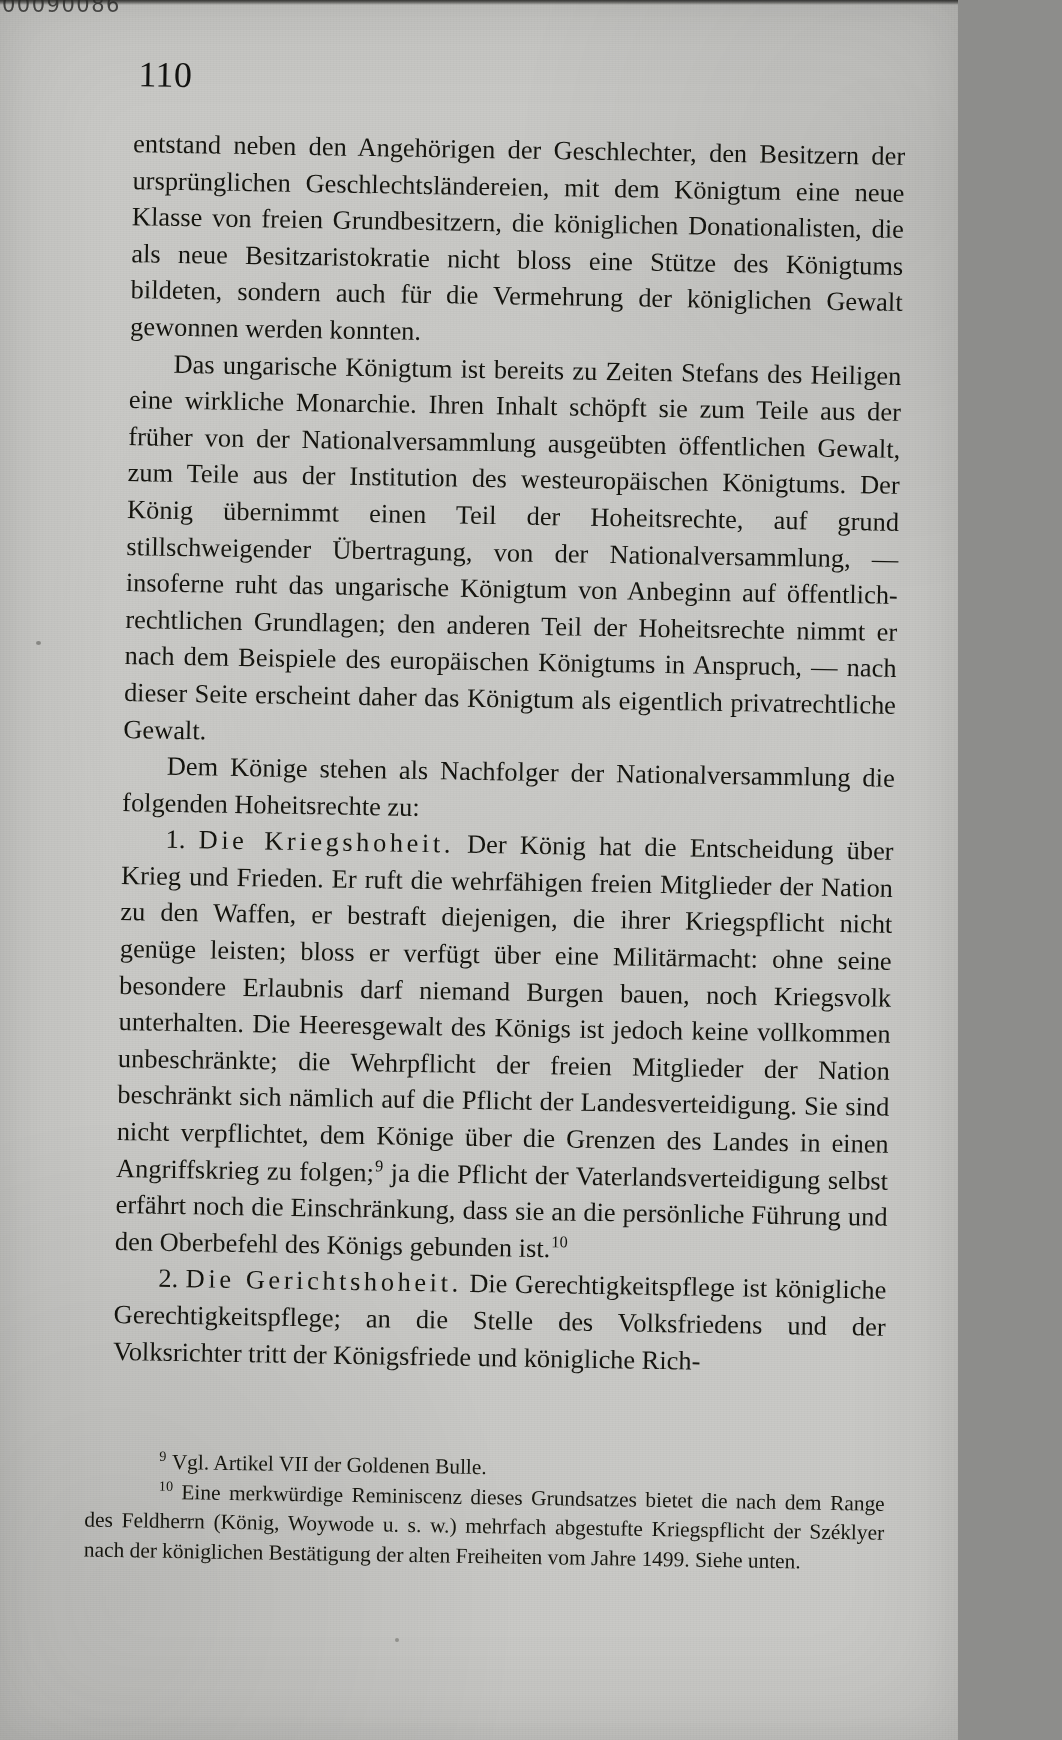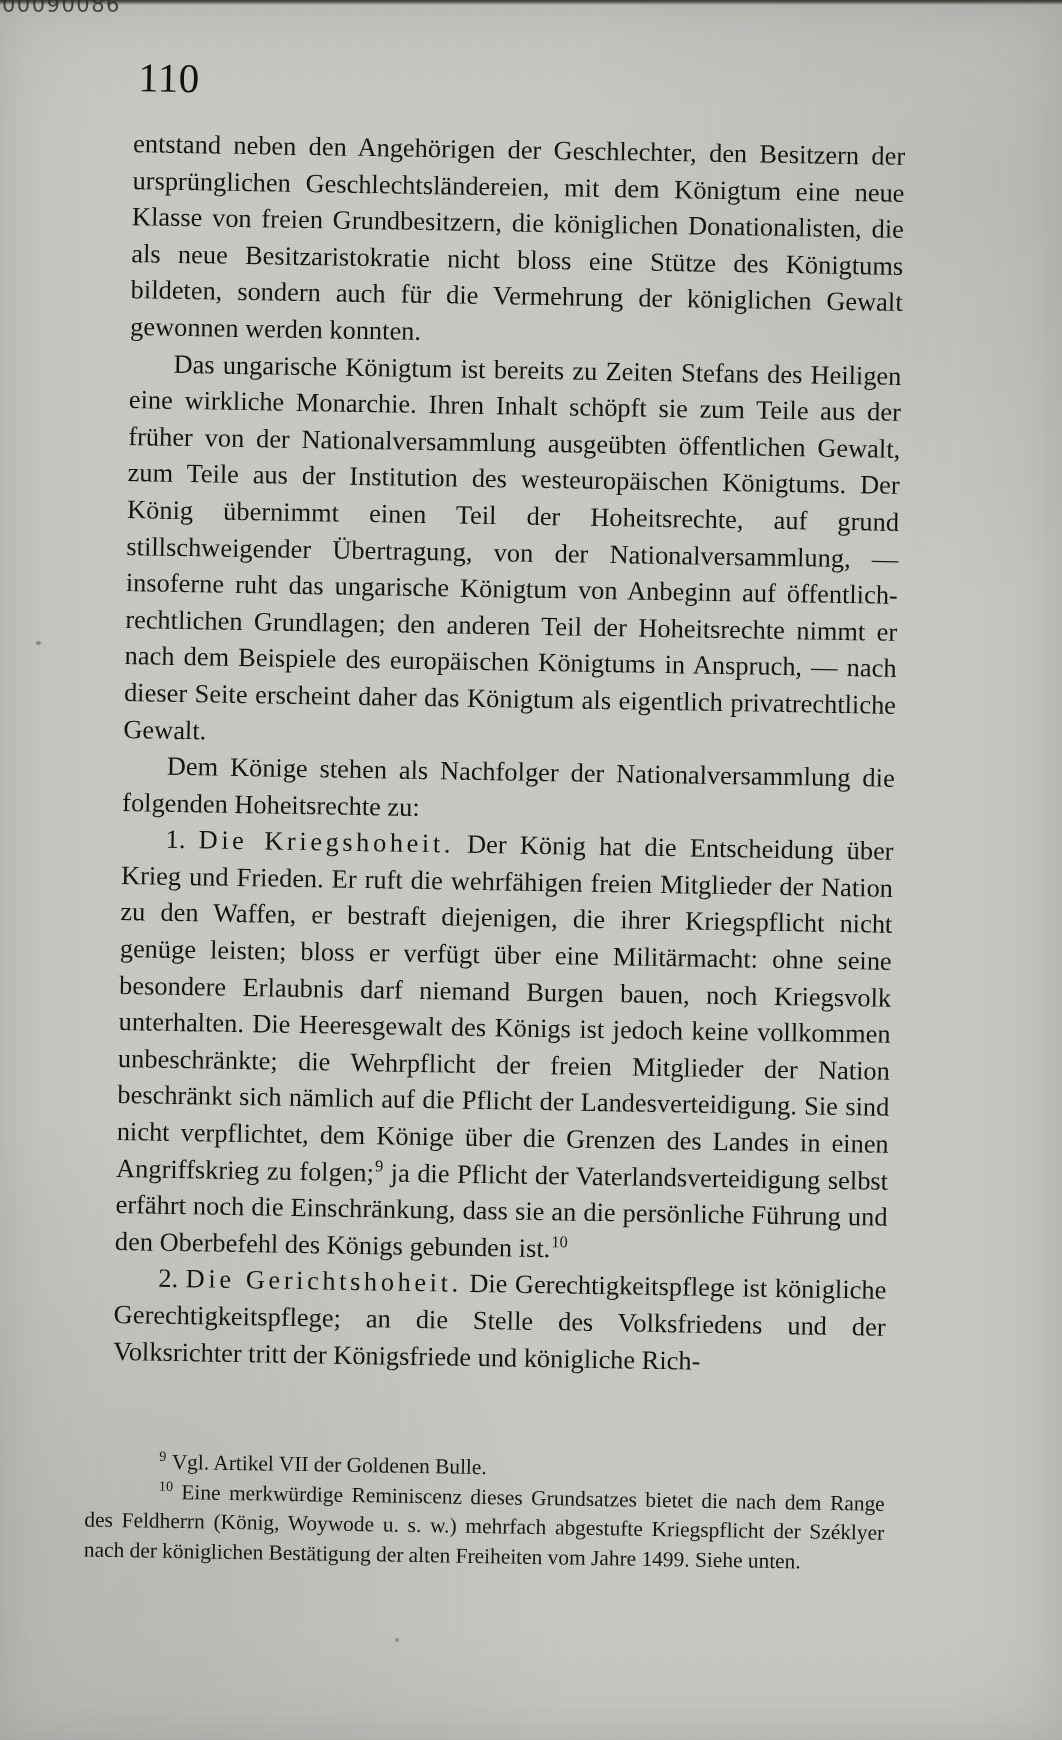--- a/index.html
+++ b/index.html
@@ -2,21 +2,21 @@
 <html><head>
 <meta charset="utf-8">
 <style>
   html, body {
     margin: 0;
     padding: 0;
     background: #8d8d8b;
   }
   .page {
     position: relative;
-    width: 1062px;
+    width: 958px;
     height: 1740px;
     overflow: hidden;
     background: #c9c9c6;
     font-family: "Liberation Serif", "DejaVu Serif", serif;
     color: #1c1c1a;
   }
   
   .grain {
     position: absolute;
     inset: 0;
@@ -64,21 +64,21 @@
     left: 0; top: 0;
     width: 1062px; height: 1740px;
     transform: rotate(0.95deg);
     transform-origin: 420px 820px;
     z-index: 20;
   }
   .folio {
     position: absolute;
     left: 126px;
     top: 58px;
-    font-size: 41px;
+    font-size: 36px;
     letter-spacing: 0.5px;
     color: #131311;
   }
   .body-col {
     position: absolute;
     left: 122px;
     top: 130px;
     width: 772px;
   }
   .para {

